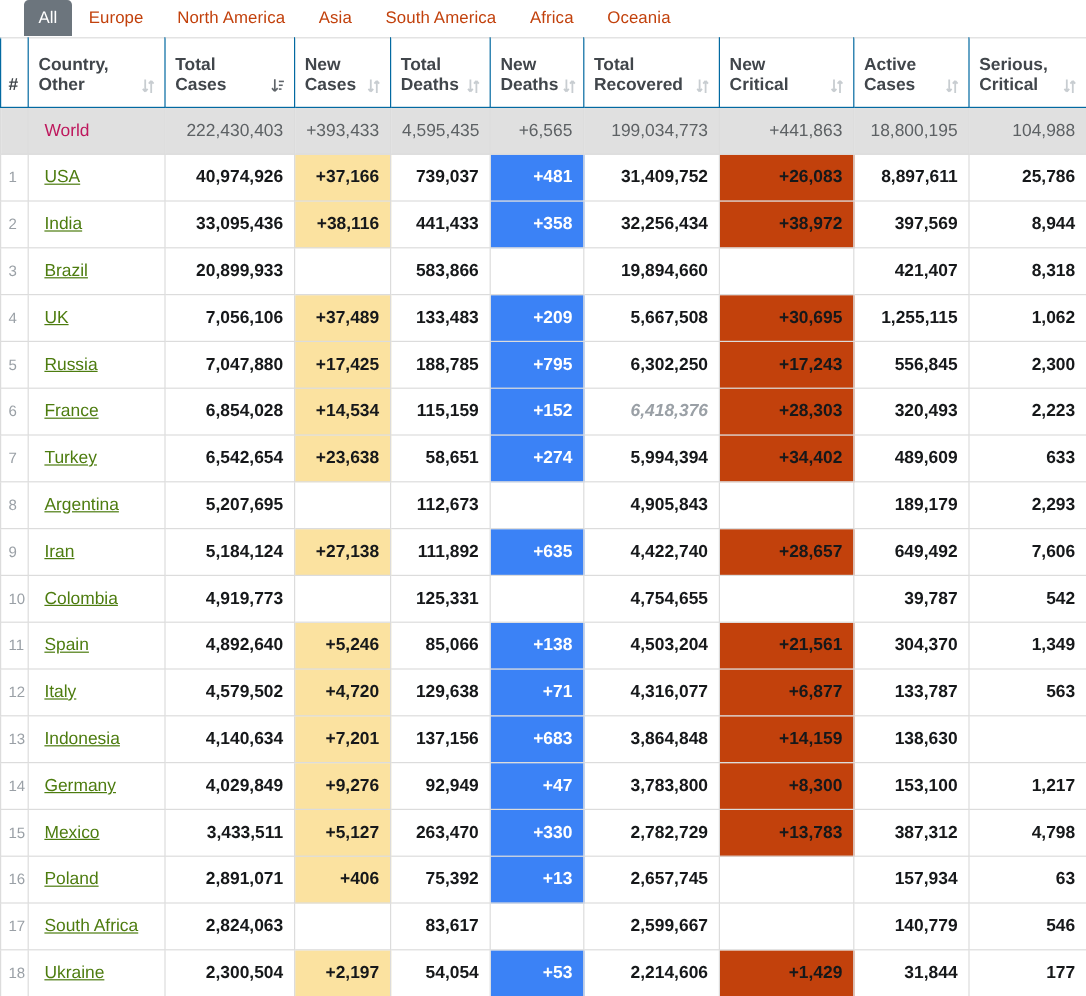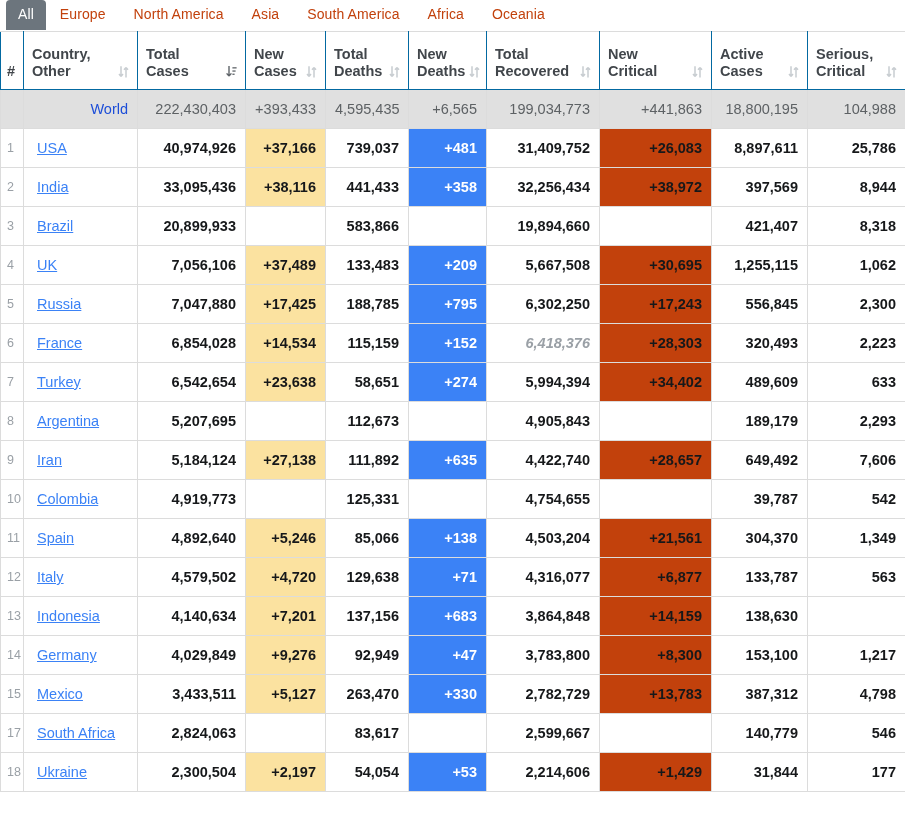--- a/index.html
+++ b/index.html
@@ -33,21 +33,21 @@
     white-space: nowrap;
     cursor: pointer;
     letter-spacing: 0.1px;
   }
   .tab.active {
     background: #6c757d;
     color: #ffffff;
     font-weight: 400;
   }
   .tab.first {
-    margin-left: 6px;
+    margin-left: 20px;
     padding-left: 12px;
     padding-right: 12px;
   }
 
   
   table.main {
     width: 905px;
     border-collapse: collapse;
     table-layout: fixed;
     font-size: 14.5px;
@@ -121,38 +121,37 @@
     color: #9aa0a6;
     font-weight: normal;
     font-size: 12.5px;
   }
   tbody td.country {
     text-align: left;
     padding-left: 13px;
     font-weight: normal;
   }
   tbody td.country a {
-    color: #3b82f6;
+    color: #4d7c0f;
     text-decoration: underline;
     font-size: 14.5px;
     font-weight: normal;
     cursor: pointer;
   }
 
   
   tr.world td {
     background: #e0e0e0;
     color: #5d6164;
     font-weight: normal;
     font-size: 14.5px;
   }
   tr.world td.country {
-    color: #1d4ed8;
+    color: #be185d;
     padding-left: 13px;
-    text-align: right;
   }
   tr.world td.idx { background: #e0e0e0; }
 
   
   td.hl-yellow { background: #fbe2a0; }
   td.hl-green  { background: #c2410c; }
   td.hl-red    { background: #3b82f6; color: #ffffff; }
   td.estimate  { color: #9aa0a6; font-style: italic; font-weight: bold; }
   td.empty     { background: #ffffff; }
 </style>
@@ -475,20 +474,32 @@
         <td>3,433,511</td>
         <td class="hl-yellow">+5,127</td>
         <td>263,470</td>
         <td class="hl-red">+330</td>
         <td>2,782,729</td>
         <td class="hl-green">+13,783</td>
         <td>387,312</td>
         <td>4,798</td>
       </tr>
       <tr>
+        <td class="idx">16</td>
+        <td class="country"><a>Poland</a></td>
+        <td>2,891,071</td>
+        <td class="hl-yellow">+406</td>
+        <td>75,392</td>
+        <td class="hl-red">+13</td>
+        <td>2,657,745</td>
+        <td class="empty"></td>
+        <td>157,934</td>
+        <td>63</td>
+      </tr>
+      <tr>
         <td class="idx">17</td>
         <td class="country"><a>South Africa</a></td>
         <td>2,824,063</td>
         <td class="empty"></td>
         <td>83,617</td>
         <td class="empty"></td>
         <td>2,599,667</td>
         <td class="empty"></td>
         <td>140,779</td>
         <td>546</td>

